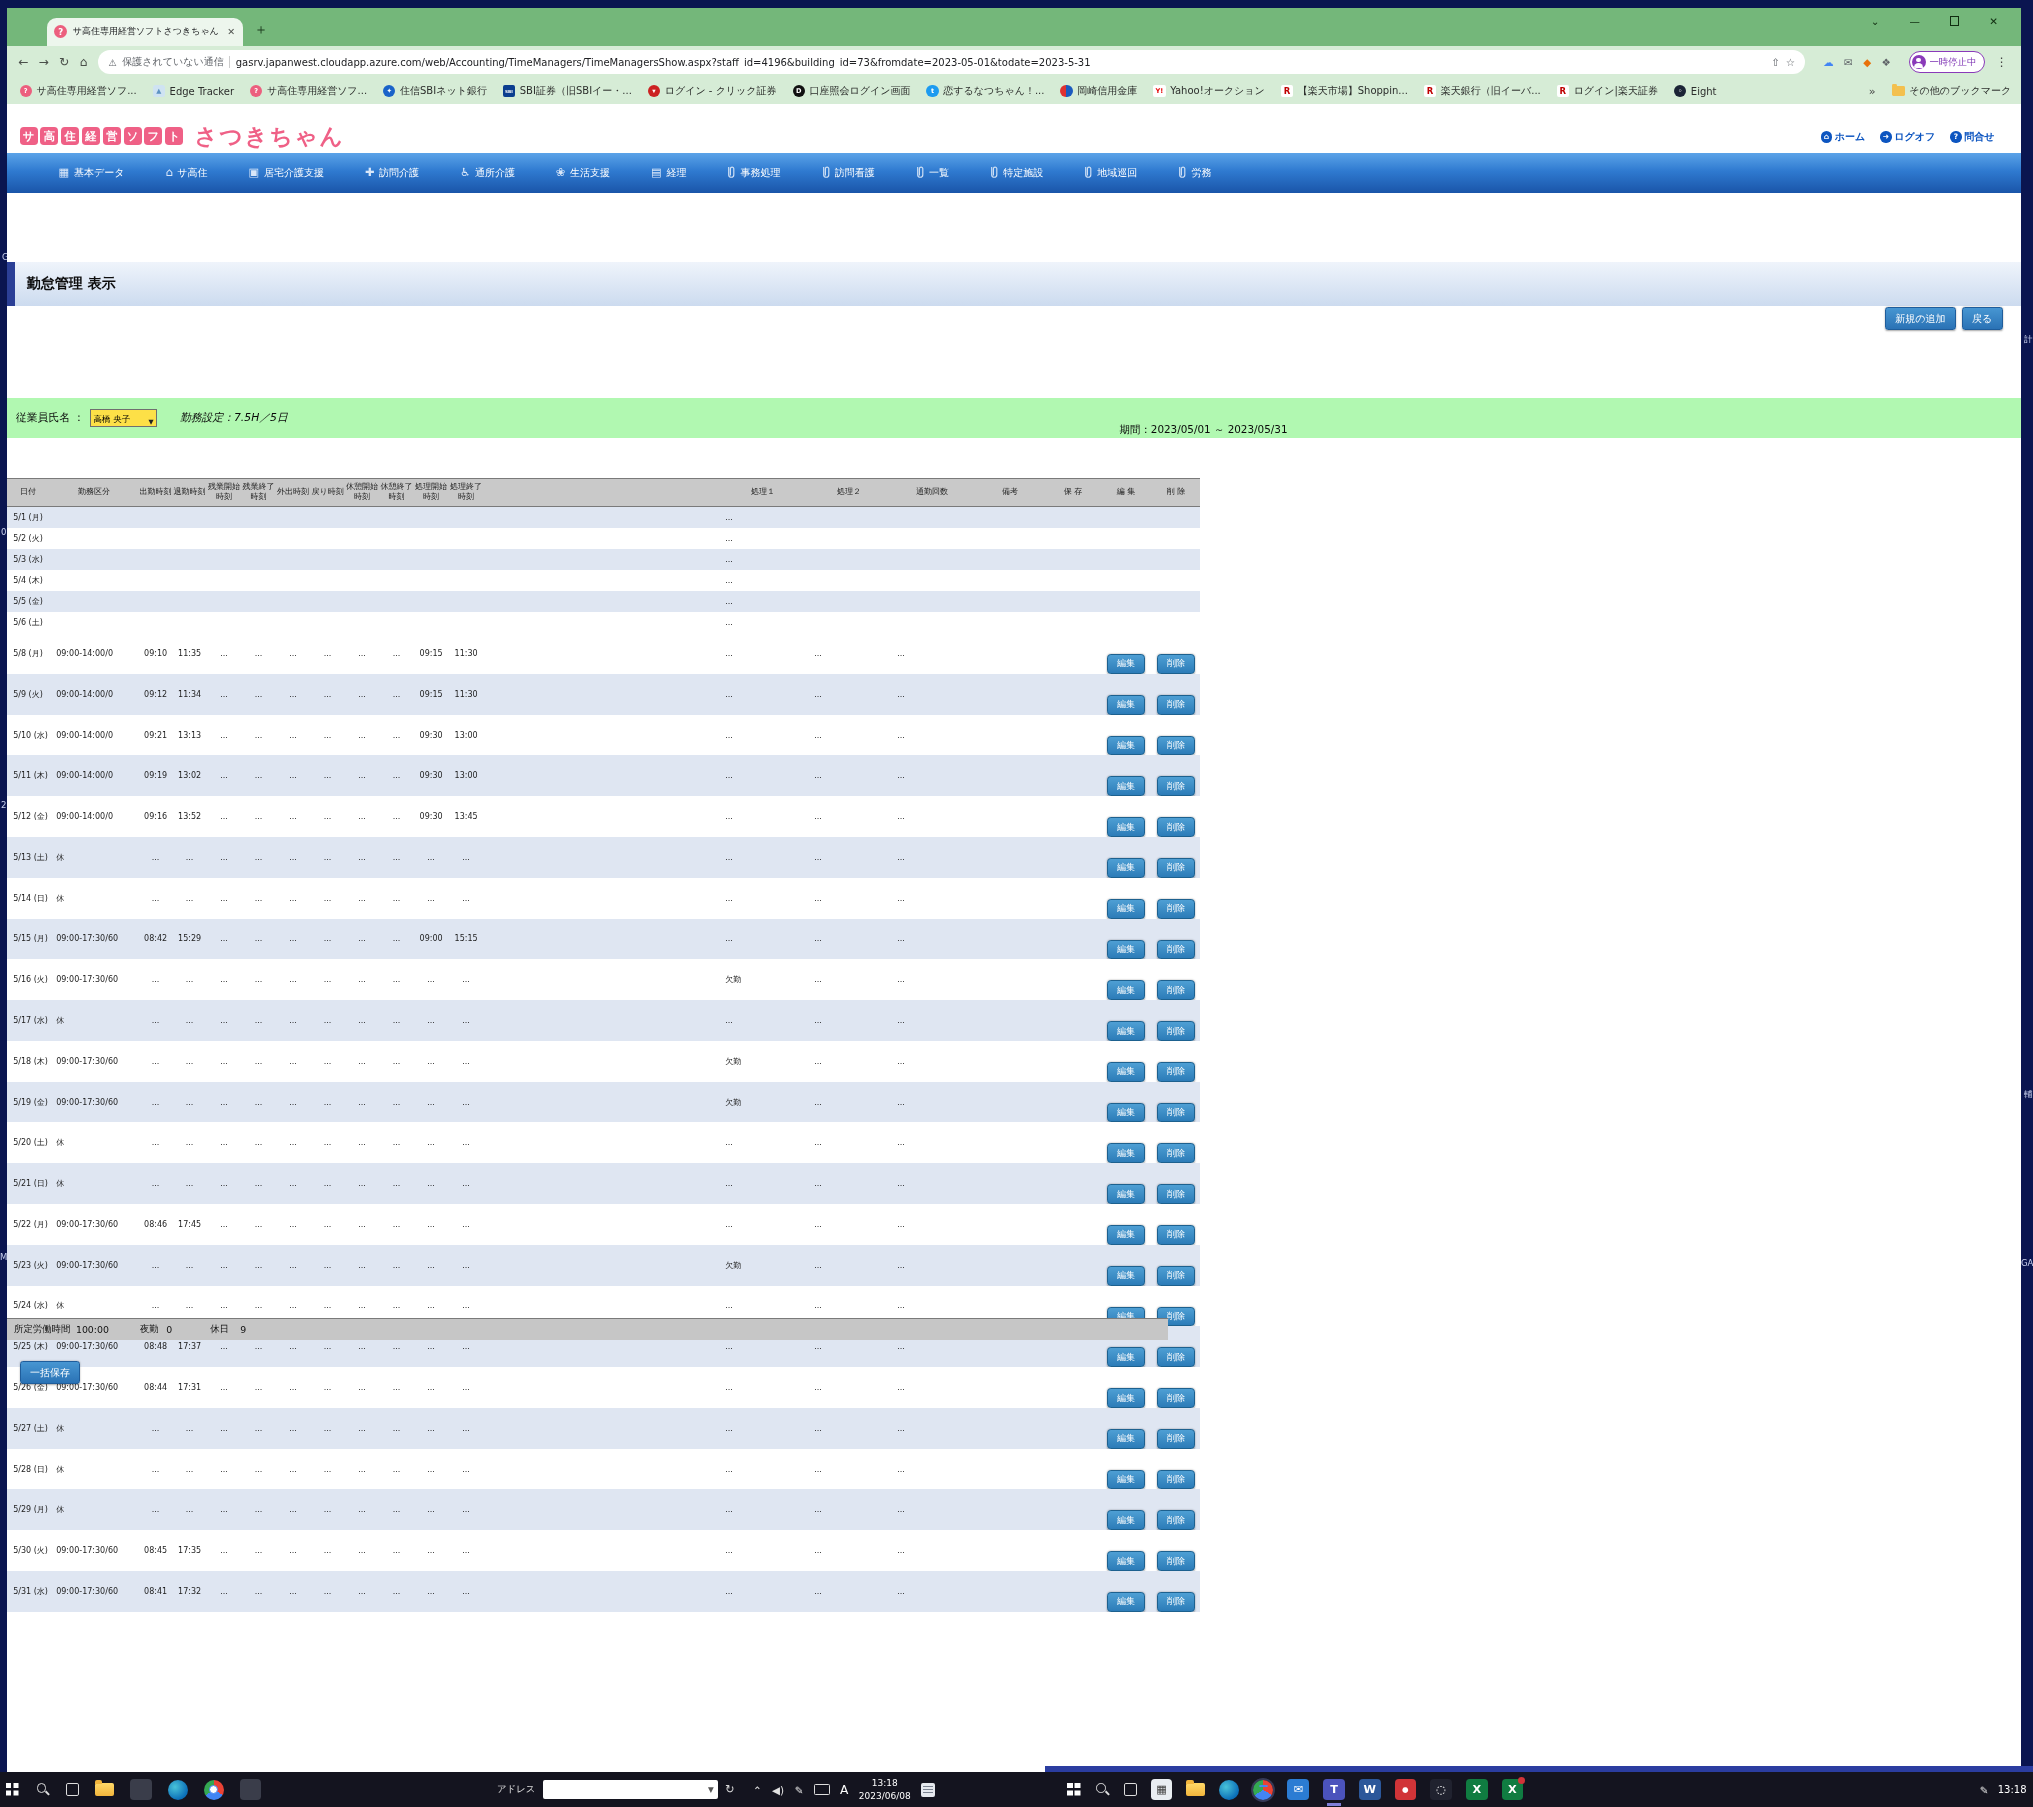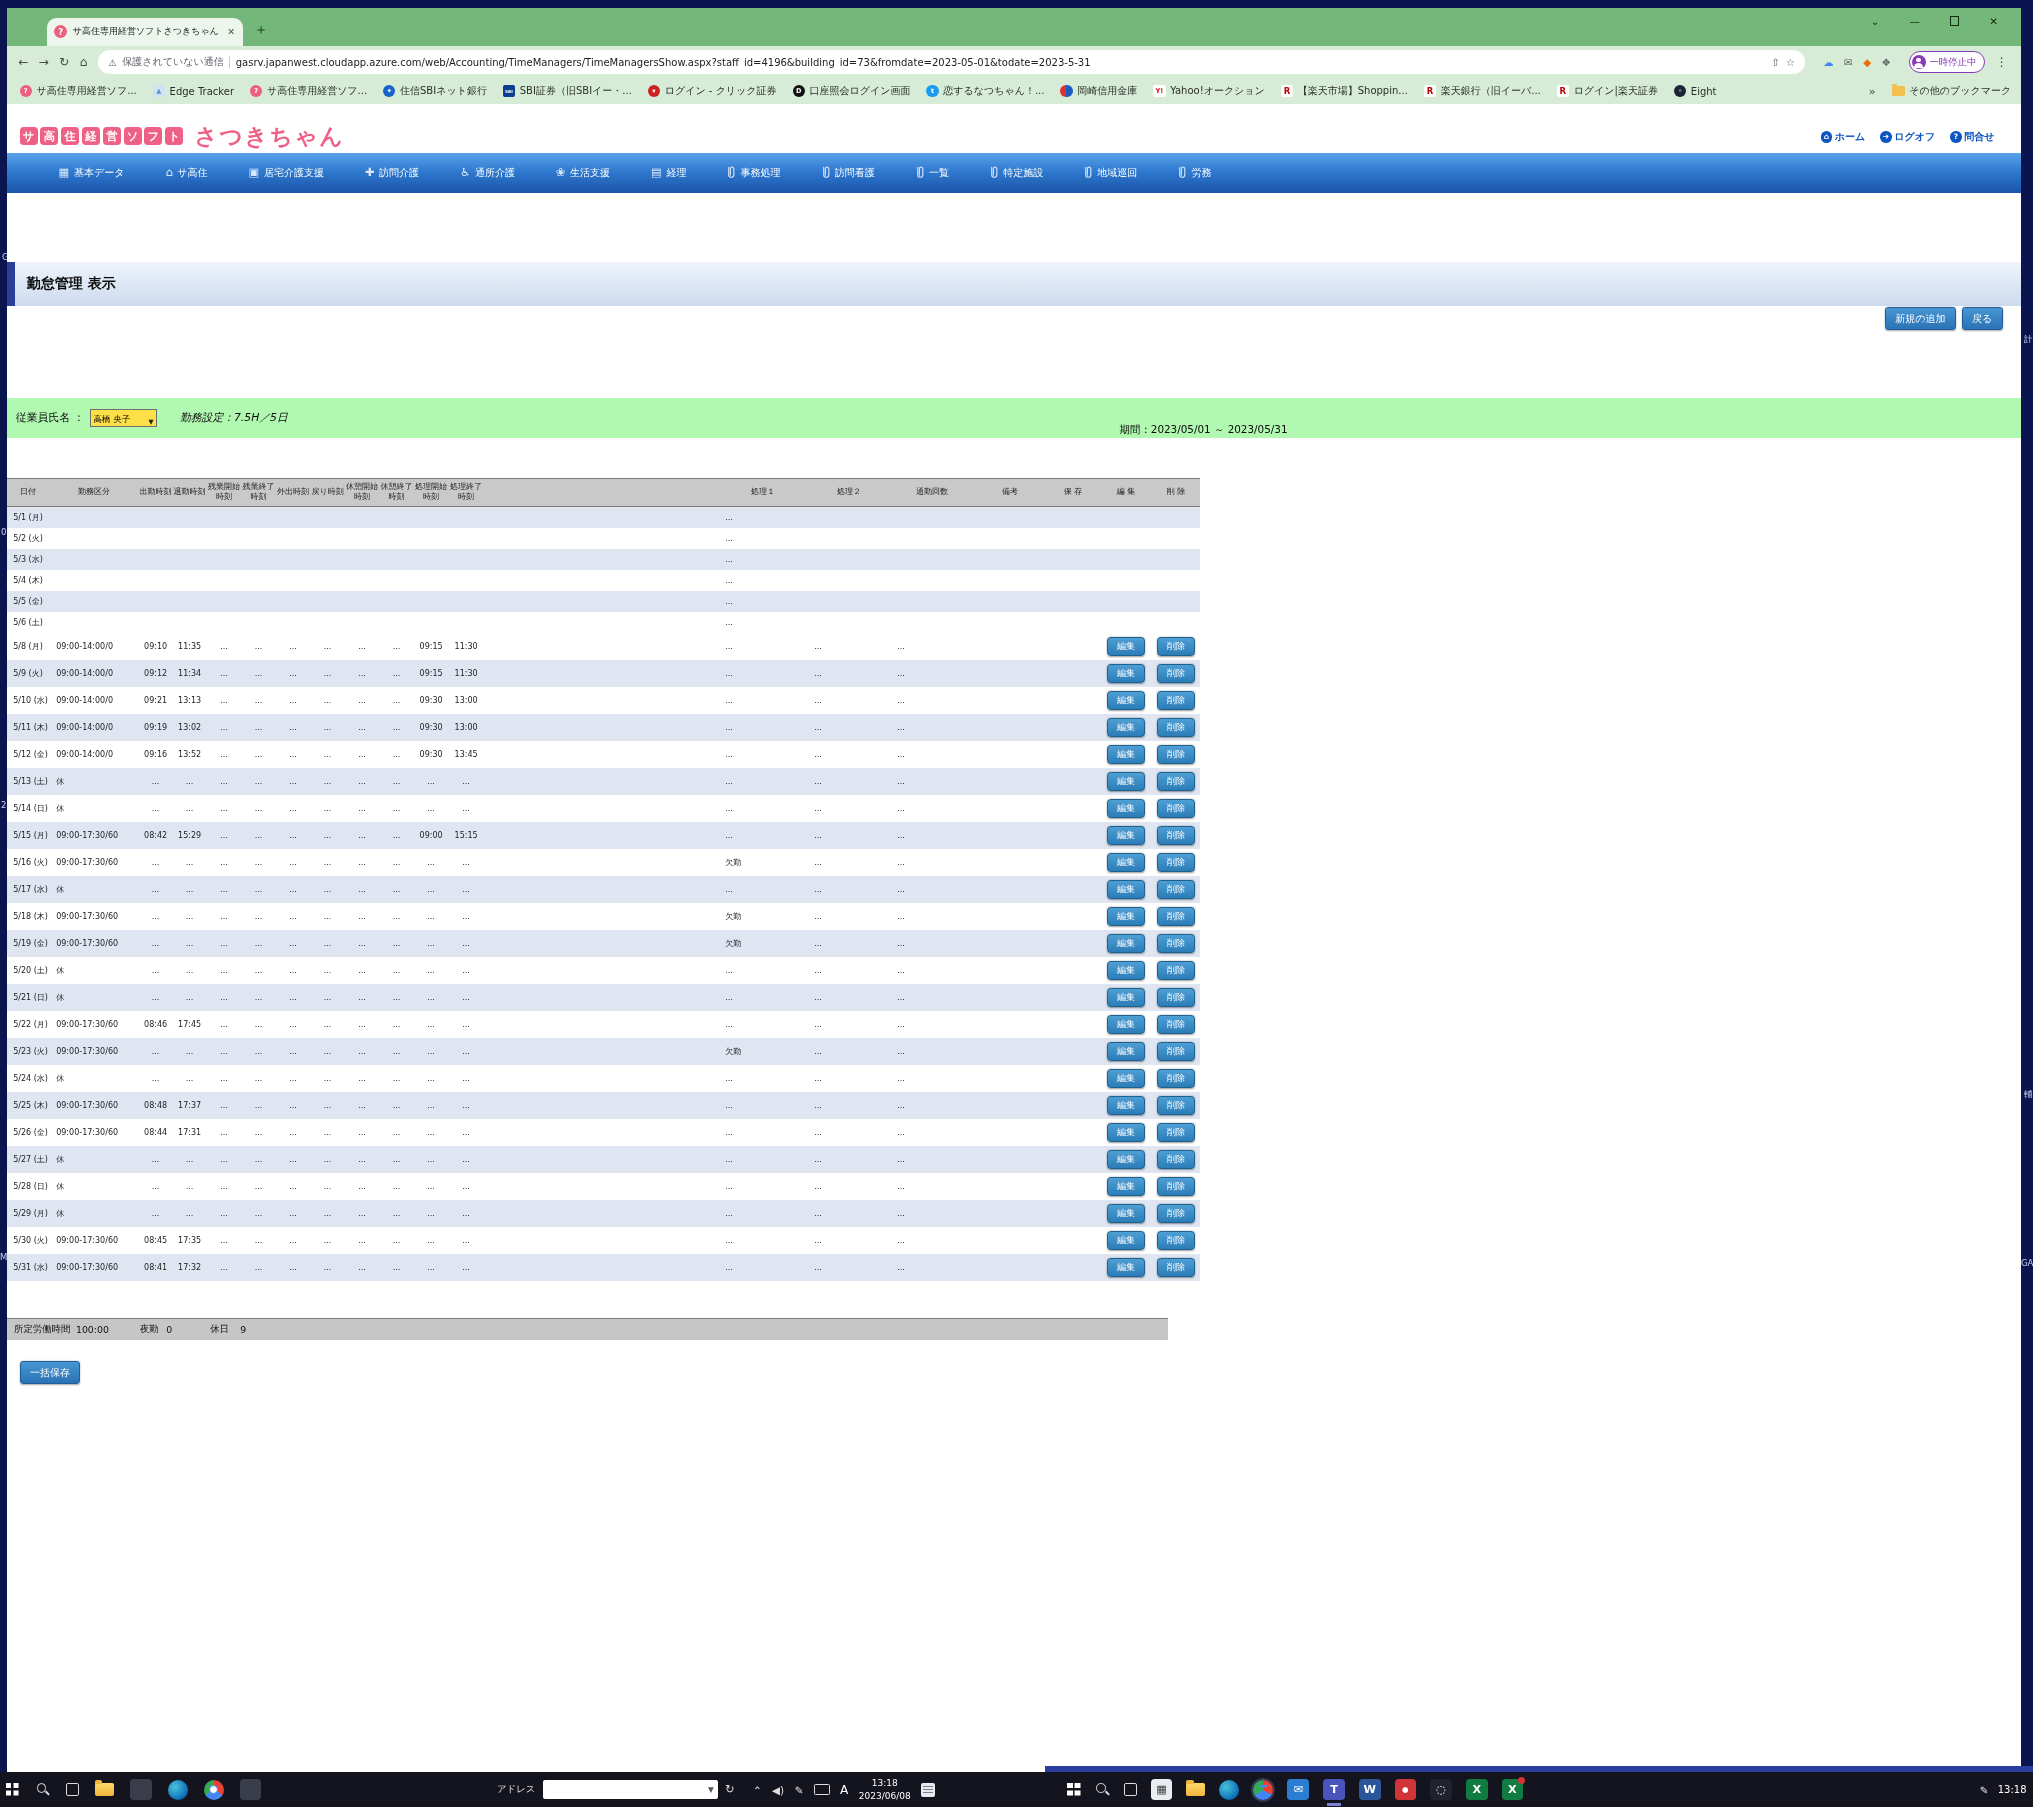--- a/index.html
+++ b/index.html
@@ -85,21 +85,21 @@
   table{border-collapse:collapse;table-layout:fixed;width:1191px;font-size:8px;color:#1c1c1c;}
   thead th{background:#c9c9c9;border-top:1.9px solid #7a7a7a;border-bottom:1.9px solid #7a7a7a;
     font-weight:normal;font-size:8px;line-height:1.35;white-space:pre-line;padding:2.8px 0;text-align:center;}
   tbody td{height:27px;padding:0;text-align:center;overflow:hidden;white-space:nowrap;}
   tr.sm td{height:21px;}
   tr.stripe{background:#dfe6f2;}
   td.l{text-align:left;padding-left:6.6px;}
   td.pl{text-align:left;padding-left:6.6px;}
   .row-btn{background:linear-gradient(180deg,#4e9fd4,#2c7cb8);border:0.9px solid #1d618f;border-radius:3.8px;
     color:#fff;font-size:9px;padding:2.4px 9.4px;box-shadow:0 0.9px 1.9px rgba(0,0,0,.4);cursor:pointer;
-    font-family:inherit;}
+    font-family:inherit;margin-top:21px;}
   .summary{position:absolute;left:0;top:1214px;width:1161px;height:21px;background:#c6c6c6;
     border-top:1.9px solid #7a7a7a;display:flex;align-items:center;font-size:9.4px;color:#101010;}
   .summary span{white-space:nowrap;}
   .bulk{position:absolute;left:13px;top:1257px;}
 
   
   .taskbar{position:absolute;left:0;bottom:0;width:2034px;height:35px;background:#14141f;}
   .tb-left{position:absolute;left:4.7px;top:0;height:35px;display:flex;align-items:center;gap:16px;}
   .tb-address{position:absolute;left:497px;top:0;height:35px;display:flex;align-items:center;gap:7.5px;}
   .tb-addr-label{color:#e3e3e3;font-size:9.4px;}

